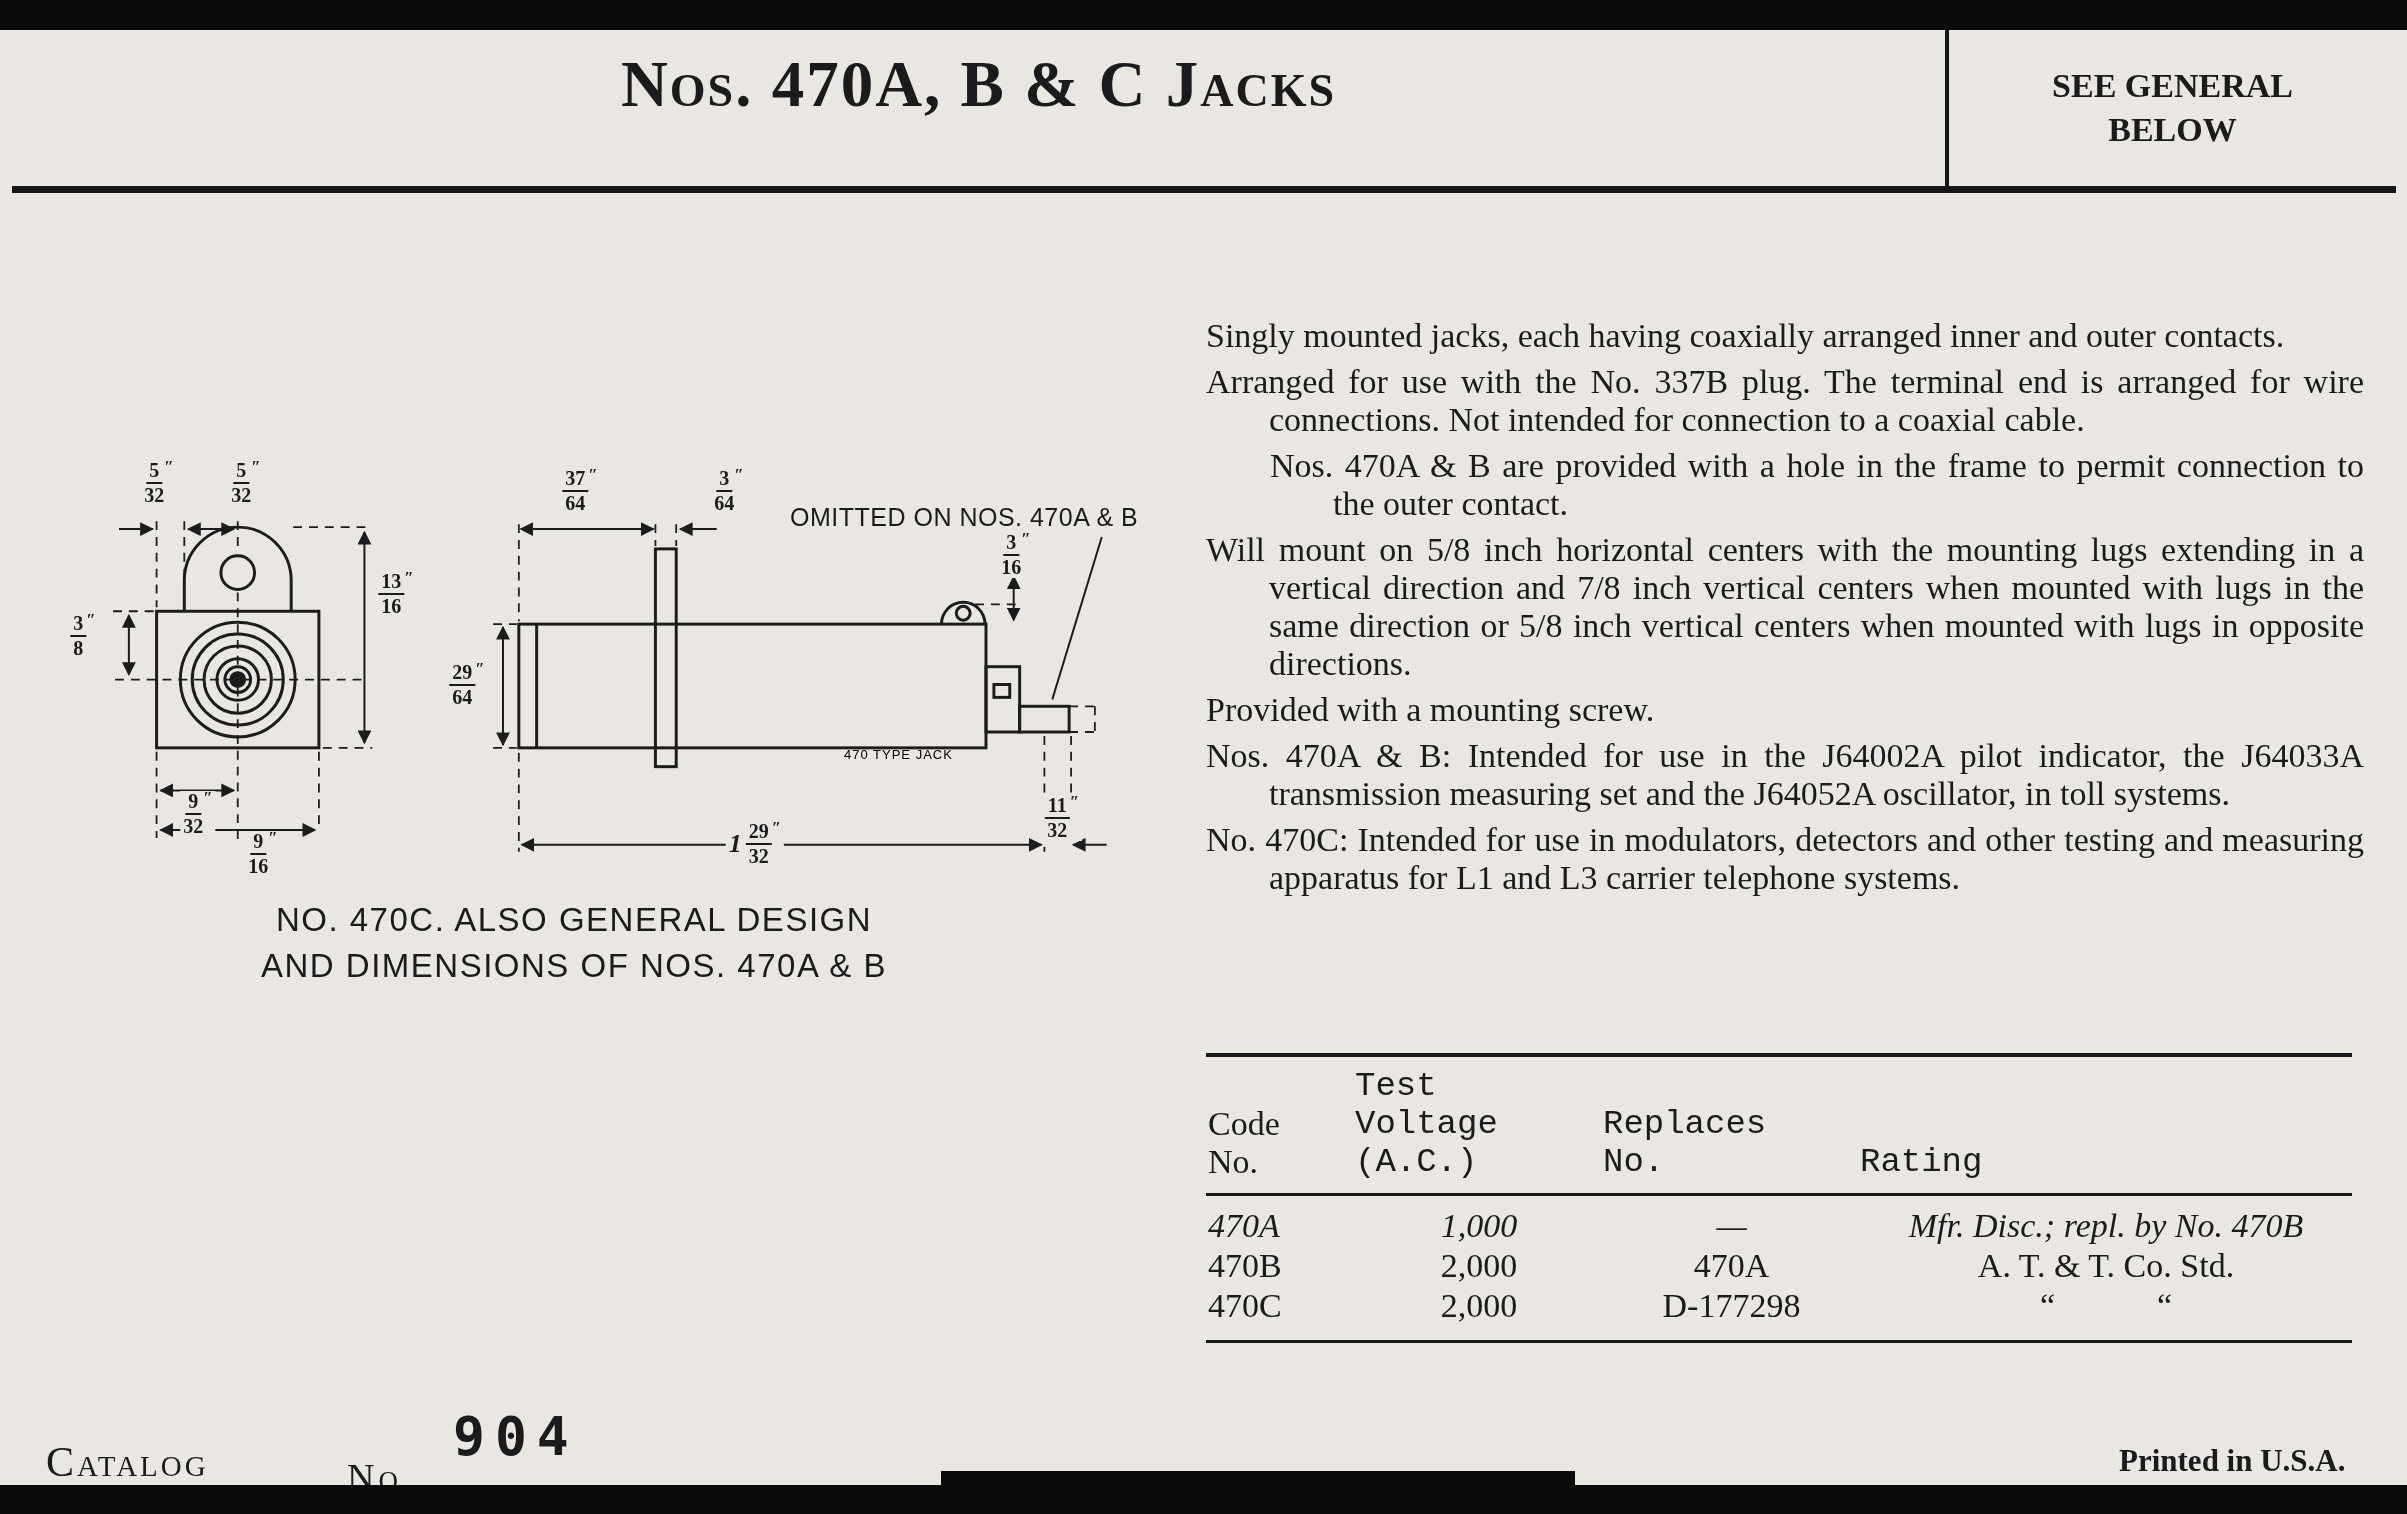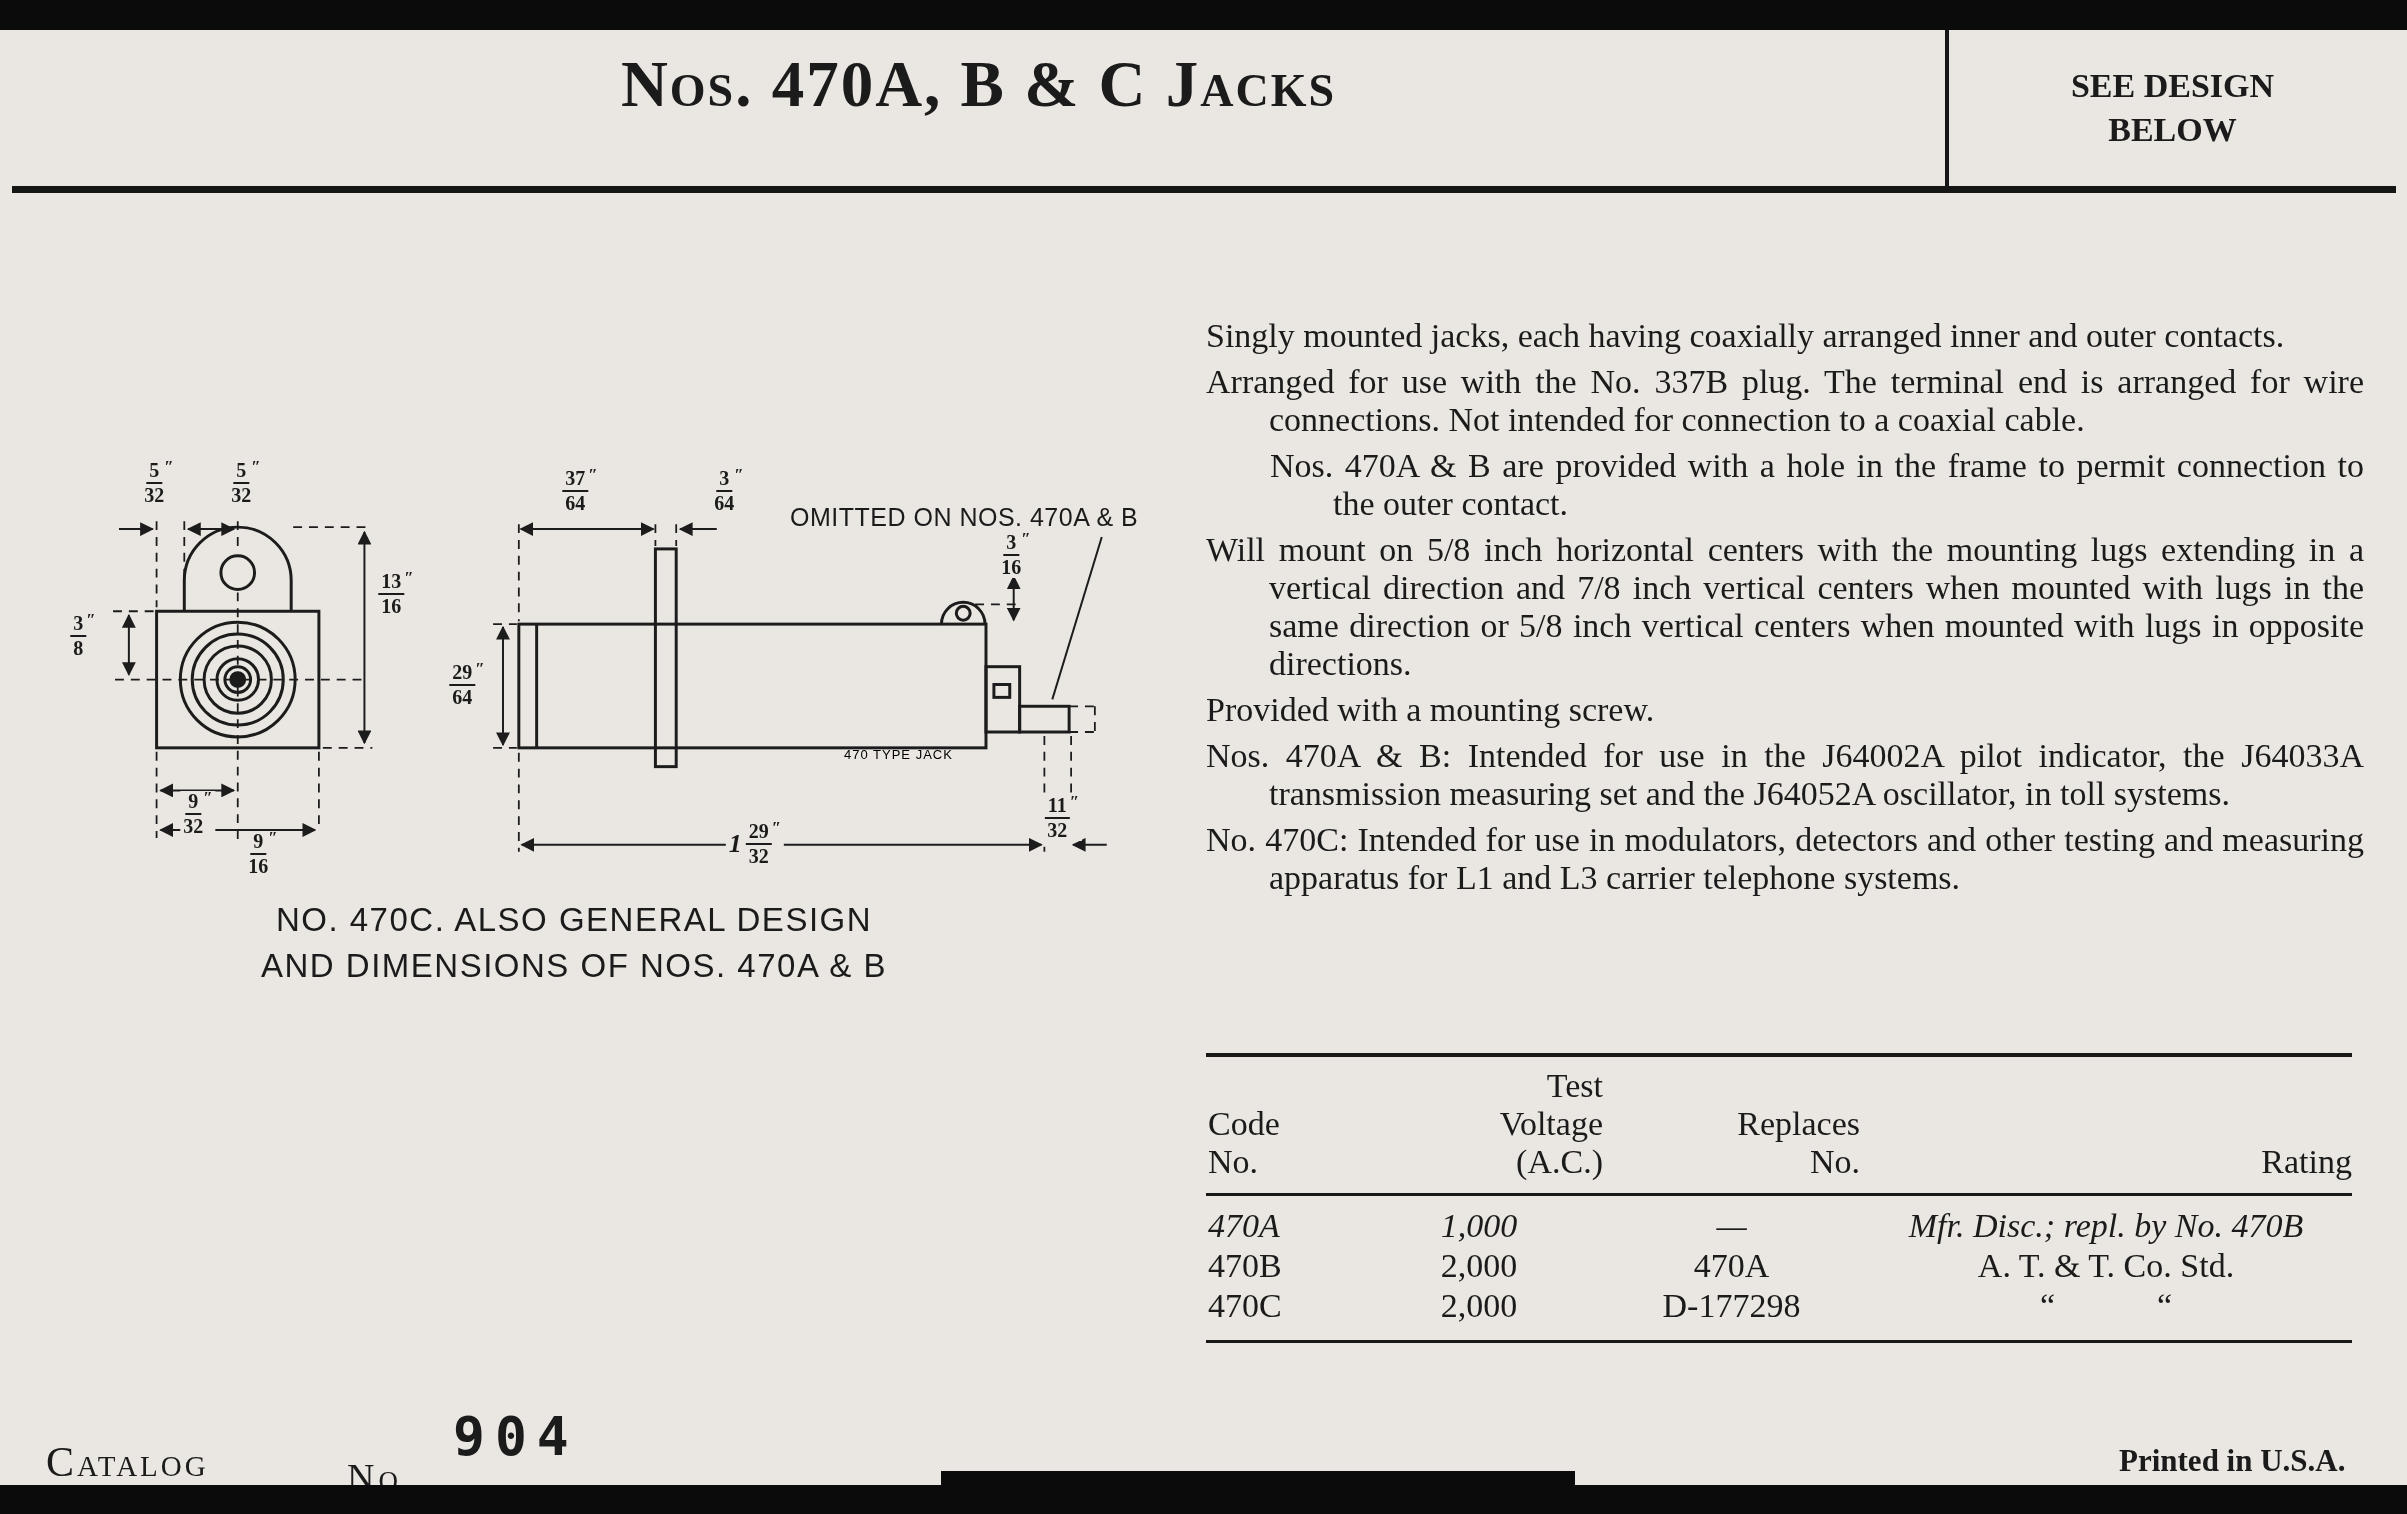--- a/index.html
+++ b/index.html
@@ -45,21 +45,21 @@
   .para{padding-left:63px;text-indent:-63px;margin-bottom:8px;}
   .para.sub{padding-left:127px;text-indent:-63px;}
 
   
   .ratings-table{position:absolute;left:1206px;top:1053px;width:1146px;font-size:34px;}
   .rule-top{border-top:4px solid #191919;}
   .rule-mid,.rule-bot{border-top:3px solid #191919;}
   .t-cols{display:grid;grid-template-columns:149px 248px 257px 1fr;align-items:end;}
   .t-head{padding:10px 0 12px 0;line-height:38px;}
   .th-code{text-align:left;padding-left:2px;}
-  .th-center{text-align:right;}
+  .th-center{text-align:left;font-family:Liberation Mono, monospace;}
   .t-body{padding:10px 0 14px 0;line-height:40px;}
   .t-row{display:grid;grid-template-columns:149px 248px 257px 1fr;}
   .t-row.disc{font-style:italic;}
   .td-code{text-align:left;padding-left:2px;}
   .td-center{text-align:center;}
 
   
   .catalog-label{position:absolute;left:46px;top:1438px;font-size:42px;font-variant:small-caps;letter-spacing:3px;}
   .no-label{position:absolute;left:347px;top:1443px;font-size:38px;font-variant:small-caps;letter-spacing:4px;margin-top:12px;}
   .catalog-number{position:absolute;left:453px;top:1406px;font-family:"DejaVu Sans Mono",monospace;
@@ -73,21 +73,21 @@
 
 <div class="page">
 
   <div class="scan-top"></div>
 
   <div class="header">
     <div class="hdr-center">
       <div class="title">Nos. 470A, B &amp; C Jacks</div>
     </div>
     <div class="hdr-right">
-      <span class="ratings-note">SEE DESIGN</span>
+      <span class="ratings-note">SEE GENERAL</span>
       <span class="ratings-note">BELOW</span>
     </div>
   </div>
 
   <div class="drawing">
     <svg class="draw-svg" width="1158" height="614" viewBox="0 0 1170 620">
       <defs>
         <marker id="arw" viewBox="0 0 10 10" refX="9" refY="5" markerWidth="7" markerHeight="7" orient="auto-start-reverse">
           <path d="M0,0 L10,5 L0,10 z" fill="#1c1c1c"></path>
         </marker>

